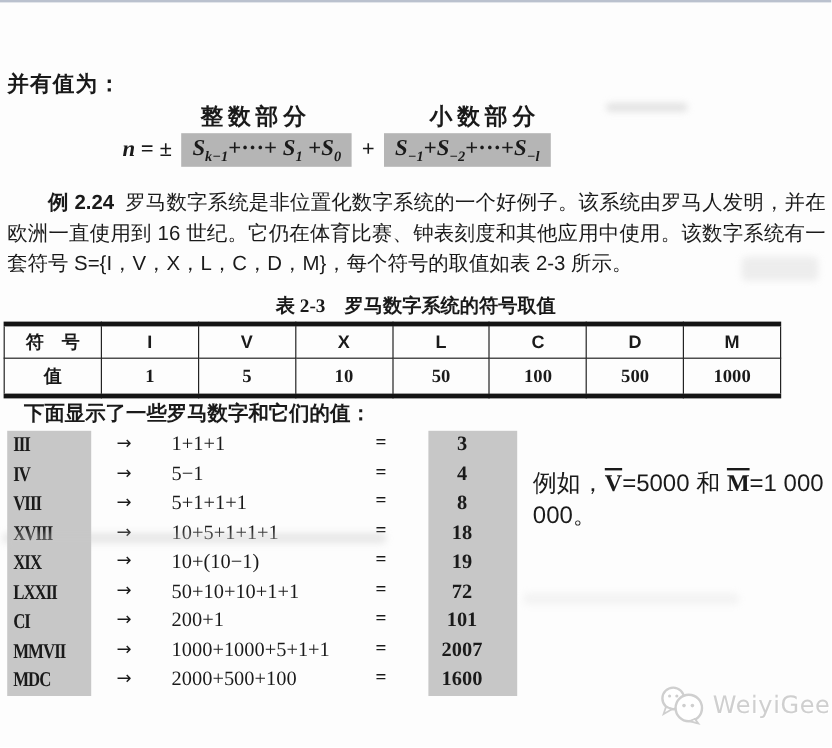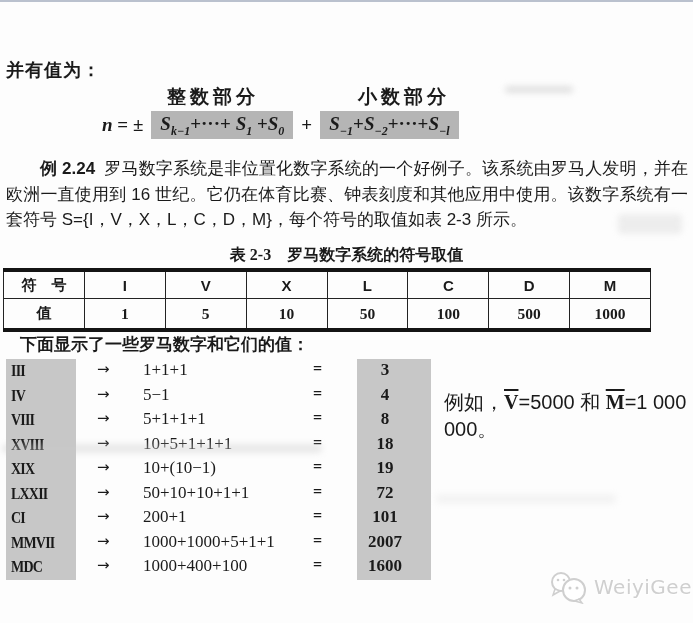--- a/index.html
+++ b/index.html
@@ -174,21 +174,21 @@
       <div class="ex-row">
         <span class="roman">MMVII</span>
         <span class="arrow">→</span>
         <span class="expr">1000+1000+5+1+1</span>
         <span class="eq">=</span>
         <span class="val">2007</span>
       </div>
       <div class="ex-row">
         <span class="roman">MDC</span>
         <span class="arrow">→</span>
-        <span class="expr">1000+400+100</span>
+        <span class="expr">2000+500+100</span>
         <span class="eq">=</span>
         <span class="val">1600</span>
       </div>
     </div>
 
   <div class="note2">例如，<span class="ol">V</span>=5000 和 <span class="ol">M</span>=1 000 000。</div>
 
   <div class="watermark">
     <svg width="40" height="34" viewBox="0 0 40 34" aria-hidden="true">
       <g fill="#ffffff" stroke="#cfcfcf" stroke-width="2">

